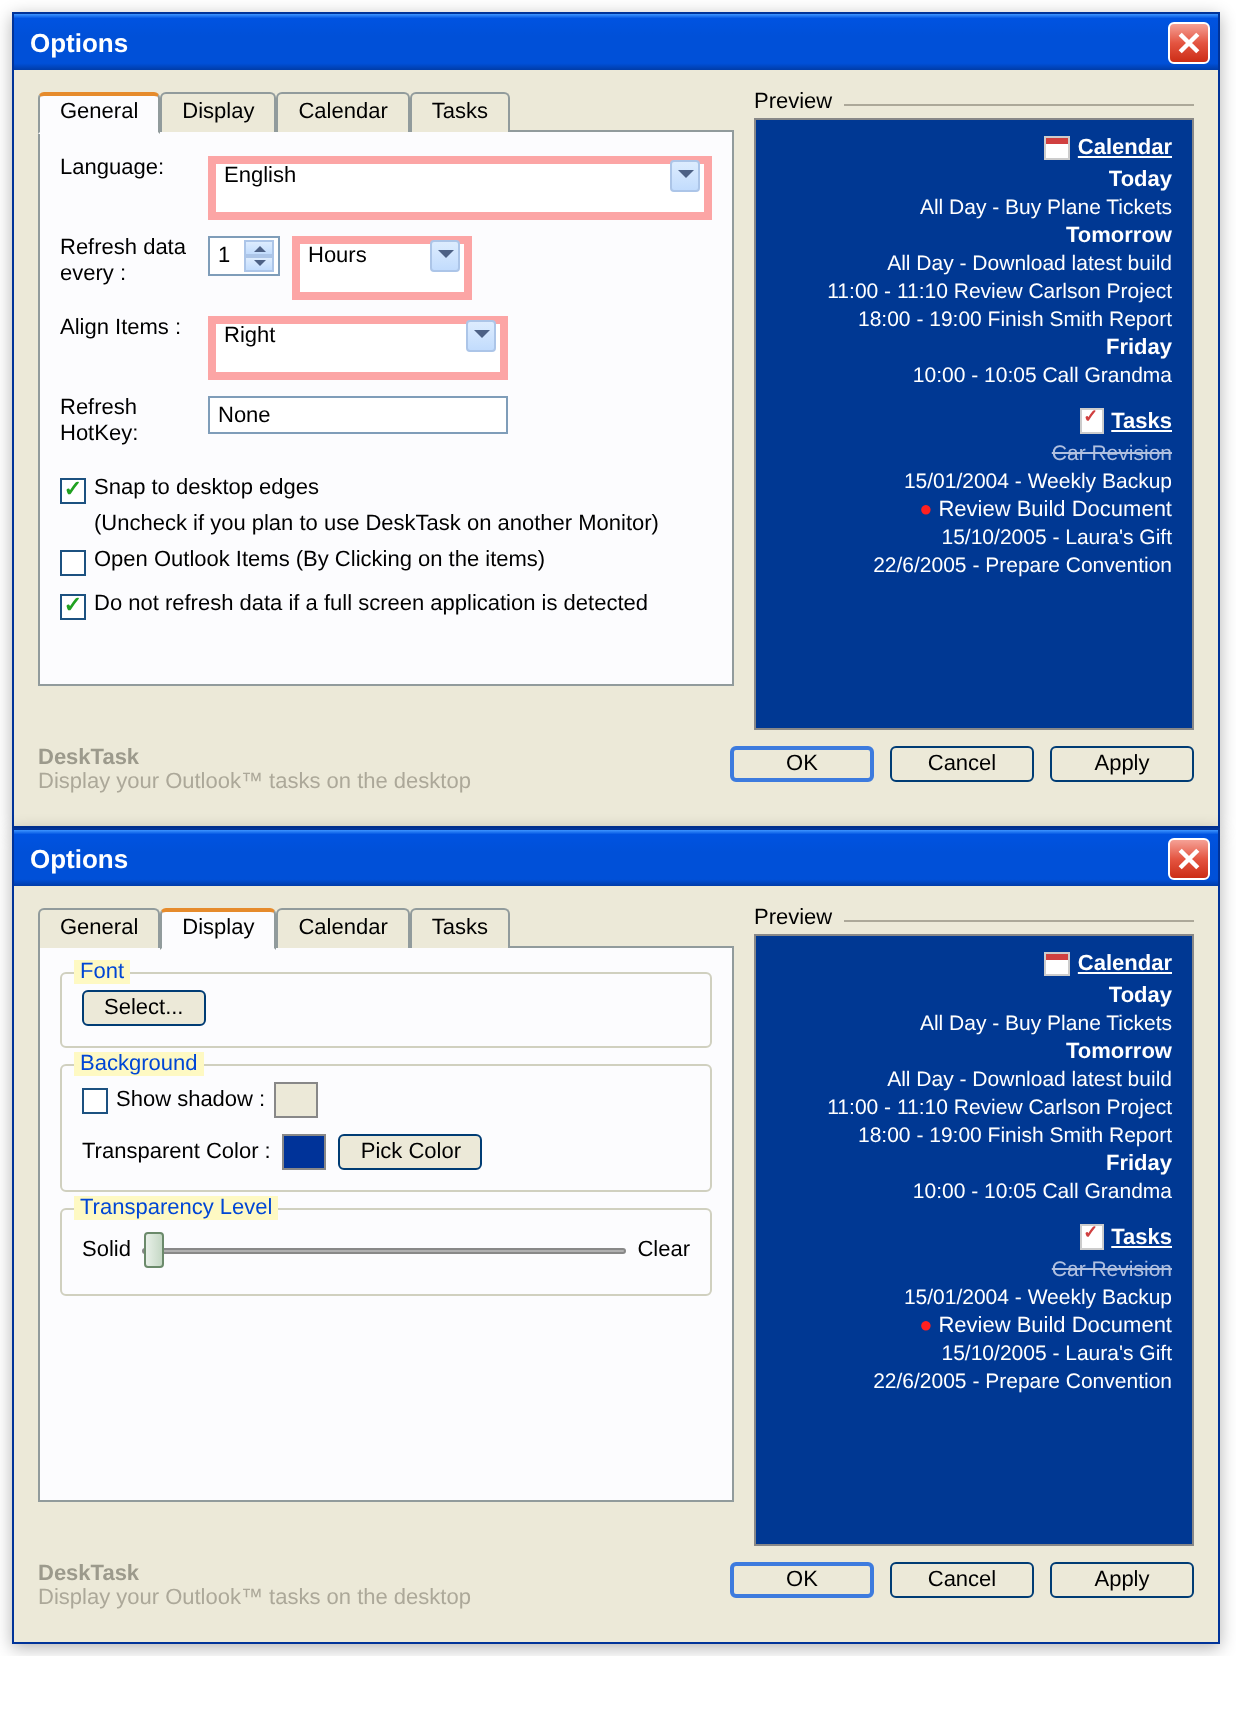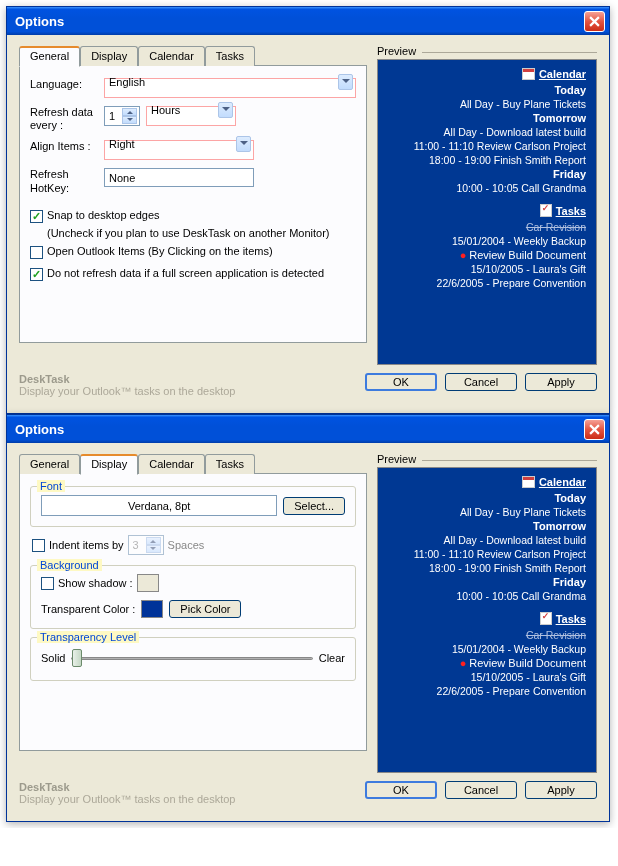--- a/index.html
+++ b/index.html
@@ -11,21 +11,21 @@
 .close-btn svg { width: 11px; height: 11px; }
 .body { display: flex; padding: 10px 12px 8px 12px; gap: 10px; position: relative; }
 .left { flex: 1; }
 .right { width: 220px; }
 .tabs { display: flex; position: relative; z-index: 2; }
 .tab { padding: 3px 10px 4px 10px; background: #ece9d8; border: 1px solid #919b9c; border-bottom: none; border-radius: 3px 3px 0 0; margin-right: 0px; cursor: pointer; position: relative; top: 1px; }
 .tab.active { background: #fcfcfe; border-top: 2px solid #e68b2c; padding-top: 2px; z-index: 3; top: 1px; border-bottom: 1px solid #fcfcfe; margin-bottom: -1px; }
 .panel { border: 1px solid #919b9c; background: #fcfcfe; padding: 12px 10px; min-height: 278px; }
 .row { display: flex; align-items: flex-start; margin-bottom: 8px; gap: 6px; }
 .label { width: 68px; }
-.select { height: 20px; border: 1px solid #fca5a5; background: #fff; display: flex; align-items: center; padding: 0 2px 13px 4px; cursor: pointer; }
+.select { height: 32px; border: 4px solid #fca5a5; background: #fff; display: flex; align-items: center; padding: 0 2px 13px 4px; cursor: pointer; }
 .select-text { flex: 1; }
 .select-arrow { width: 15px; height: 16px; background: linear-gradient(to bottom, #ddecfe, #c2dcfd); border: 1px solid #acc5e8; border-radius: 2px; display: flex; align-items: center; justify-content: center; }
 .select-arrow::after { content: ''; border: 4px solid transparent; border-top: 4px solid #4d6185; margin-top: 3px; }
 .spinner { width: 36px; height: 20px; border: 1px solid #7f9db9; background: #fff; display: flex; align-items: center; padding: 0 2px 0 4px; }
 .spinner-val { flex: 1; }
 .spinner-btns { display: flex; flex-direction: column; width: 15px; }
 .spin-btn { height: 8px; background: linear-gradient(to bottom, #ddecfe, #c2dcfd); border: 1px solid #acc5e8; display: flex; align-items: center; justify-content: center; }
 .spin-btn::after { content: ''; border: 3px solid transparent; }
 .spin-btn.up::after { border-bottom: 3px solid #4d6185; margin-bottom: 2px; }
 .spin-btn.down::after { border-top: 3px solid #4d6185; margin-top: 2px; }
@@ -186,37 +186,22 @@
       <div class="tabs">
         <div class="tab">General</div>
         <div class="tab active">Display</div>
         <div class="tab">Calendar</div>
         <div class="tab">Tasks</div>
       </div>
       <div class="panel">
         <div class="fieldset">
           <div class="fieldset-title">Font</div>
           <div style="display:flex;gap:6px;align-items:center">
-            <div class="font-box" style="margin-bottom:0;flex:1">
-                <span>Verdana, 8pt</span>
-              </div>
             <div class="btn-small">Select...</div>
           </div>
-        </div>
-        <div class="checkbox-row" style="margin:6px 0 10px 2px;align-items:center">
-          <div class="chk"></div>
-          <span>Indent items by</span>
-          <div class="spinner" style="width:36px;opacity:0.6">
-            <span class="spinner-val" style="color:#888">3</span>
-            <div class="spinner-btns">
-                <div class="spin-btn up"></div>
-                <div class="spin-btn down"></div>
-              </div>
-          </div>
-          <span style="color:#888">Spaces</span>
         </div>
         <div class="fieldset">
           <div class="fieldset-title">Background</div>
           <div class="checkbox-row" style="align-items:center;margin-bottom:8px">
             <div class="chk"></div>
             <span>Show shadow :</span>
             <div class="color-swatch"></div>
           </div>
           <div style="display:flex;align-items:center;gap:6px">
             <span>Transparent Color :</span>

